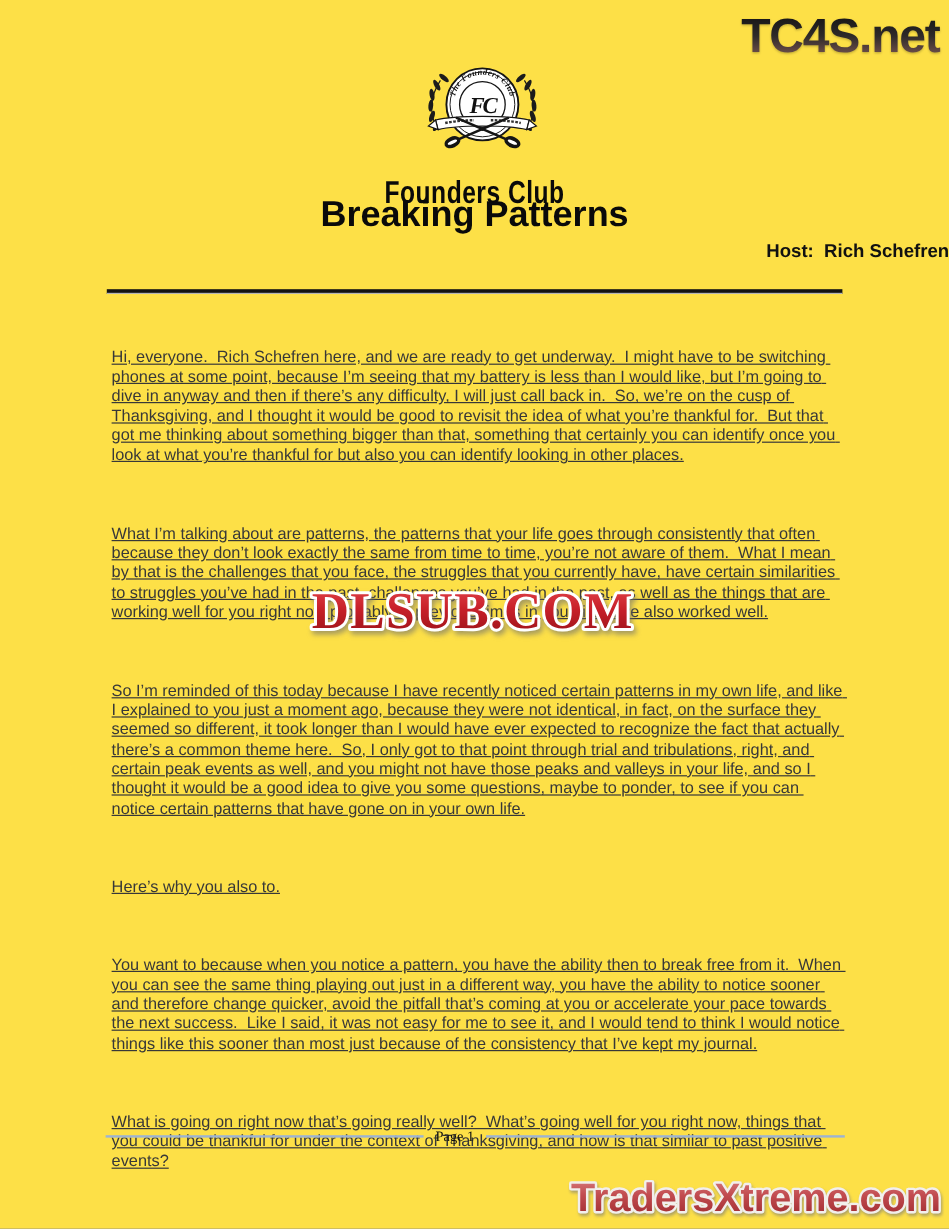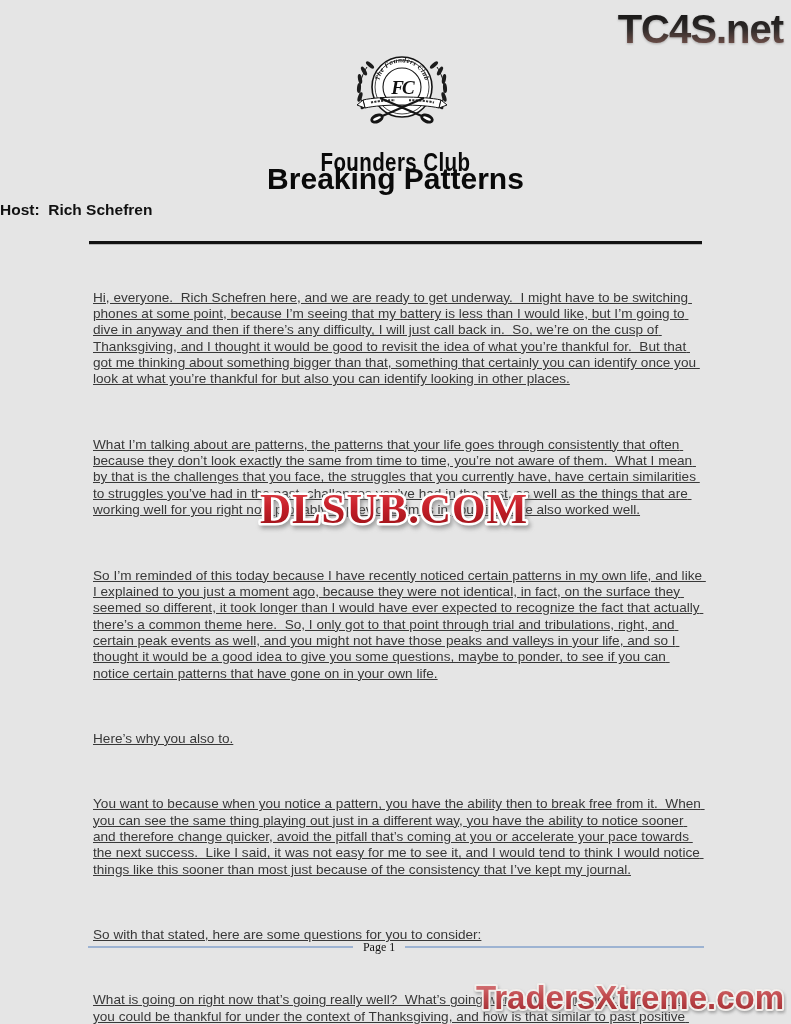--- a/index.html
+++ b/index.html
@@ -1,36 +1,36 @@
 <!DOCTYPE html>
 <html><head>
 <meta charset="utf-8">
 <style>
   html,body{margin:0;padding:0;background:#888;}
   .page{
     position:relative; width:791px; height:1024px; margin:0 auto;
-    background:#e5e5e5; overflow:hidden;
+    background:#fde047; overflow:hidden;
     font-family:"Liberation Sans", sans-serif; color:#383838;
   }
   
   .tc4s{position:absolute; top:2px; right:4px;}
   
   .crest{position:absolute; top:53px; left:347px; width:110px; height:76px;}
   
   .club-name{position:absolute; top:135px; left:0; width:100%; text-align:center;margin-top:12px;}
   .club-name span{
     display:inline-block; font-weight:800; font-size:25px; color:#0a0a0a;
     transform:scale(0.82,1.06); letter-spacing:0.5px; white-space:pre;
   }
   .doc-title{
     position:absolute; top:162px; left:0; width:100%; text-align:center;
     font-family:Liberation Sans, sans-serif; font-weight:bold; font-size:30px; color:#0a0a0a;
   }
   .host-line{
-    position:absolute; top:201px; left:0; width:100%; text-align:left;
+    position:absolute; top:201px; left:0; width:100%; text-align:right;
     font-weight:bold; font-size:15.5px; color:#111; white-space:pre;
   }
   .rule{position:absolute; top:241px; left:89px; width:613px; height:3px; background:#121212; border-bottom:1px solid #b5b5b5;}
   
   .body-text{
     position:absolute; top:257px; left:93px; width:612px;
     font-size:13.6px; line-height:16.35px; white-space:pre-wrap;
   }
   .body-text p{margin:0 0 16.35px 0;text-decoration:underline;}
   
@@ -124,21 +124,20 @@
   <div class="doc-title">Breaking Patterns</div>
   <div class="host-line">Host:  Rich Schefren</div>
   <div class="rule"></div>
 
   <div class="body-text">
     <p>Hi, everyone.  Rich Schefren here, and we are ready to get underway.  I might have to be switching phones at some point, because I’m seeing that my battery is less than I would like, but I’m going to dive in anyway and then if there’s any difficulty, I will just call back in.  So, we’re on the cusp of Thanksgiving, and I thought it would be good to revisit the idea of what you’re thankful for.  But that got me thinking about something bigger than that, something that certainly you can identify once you look at what you’re thankful for but also you can identify looking in other places.</p>
     <p>What I’m talking about are patterns, the patterns that your life goes through consistently that often because they don’t look exactly the same from time to time, you’re not aware of them.  What I mean by that is the challenges that you face, the struggles that you currently have, have certain similarities to struggles you’ve had in the past, challenges you’ve had in the past, as well as the things that are working well for you right now probably at previous times in your life have also worked well.</p>
     <p>So I’m reminded of this today because I have recently noticed certain patterns in my own life, and like I explained to you just a moment ago, because they were not identical, in fact, on the surface they seemed so different, it took longer than I would have ever expected to recognize the fact that actually there’s a common theme here.  So, I only got to that point through trial and tribulations, right, and certain peak events as well, and you might not have those peaks and valleys in your life, and so I thought it would be a good idea to give you some questions, maybe to ponder, to see if you can notice certain patterns that have gone on in your own life.</p>
     <p>Here’s why you also to.</p>
     <p>You want to because when you notice a pattern, you have the ability then to break free from it.  When you can see the same thing playing out just in a different way, you have the ability to notice sooner and therefore change quicker, avoid the pitfall that’s coming at you or accelerate your pace towards the next success.  Like I said, it was not easy for me to see it, and I would tend to think I would notice things like this sooner than most just because of the consistency that I’ve kept my journal.</p>
-    <p>So with that stated, here are some questions for you to consider:</p>
     <p>What is going on right now that’s going really well?  What’s going well for you right now, things that you could be thankful for under the context of Thanksgiving, and how is that similar to past positive events?</p>
   </div>
 
   <svg class="dlsub" width="296" height="54" viewBox="0 0 296 54">
     <defs>
       <linearGradient id="gDlsub" x1="0" y1="0" x2="0" y2="1">
         <stop offset="0" stop-color="#e4484d"></stop>
         <stop offset="0.45" stop-color="#c8202a"></stop>
         <stop offset="1" stop-color="#951116"></stop>
       </linearGradient>

